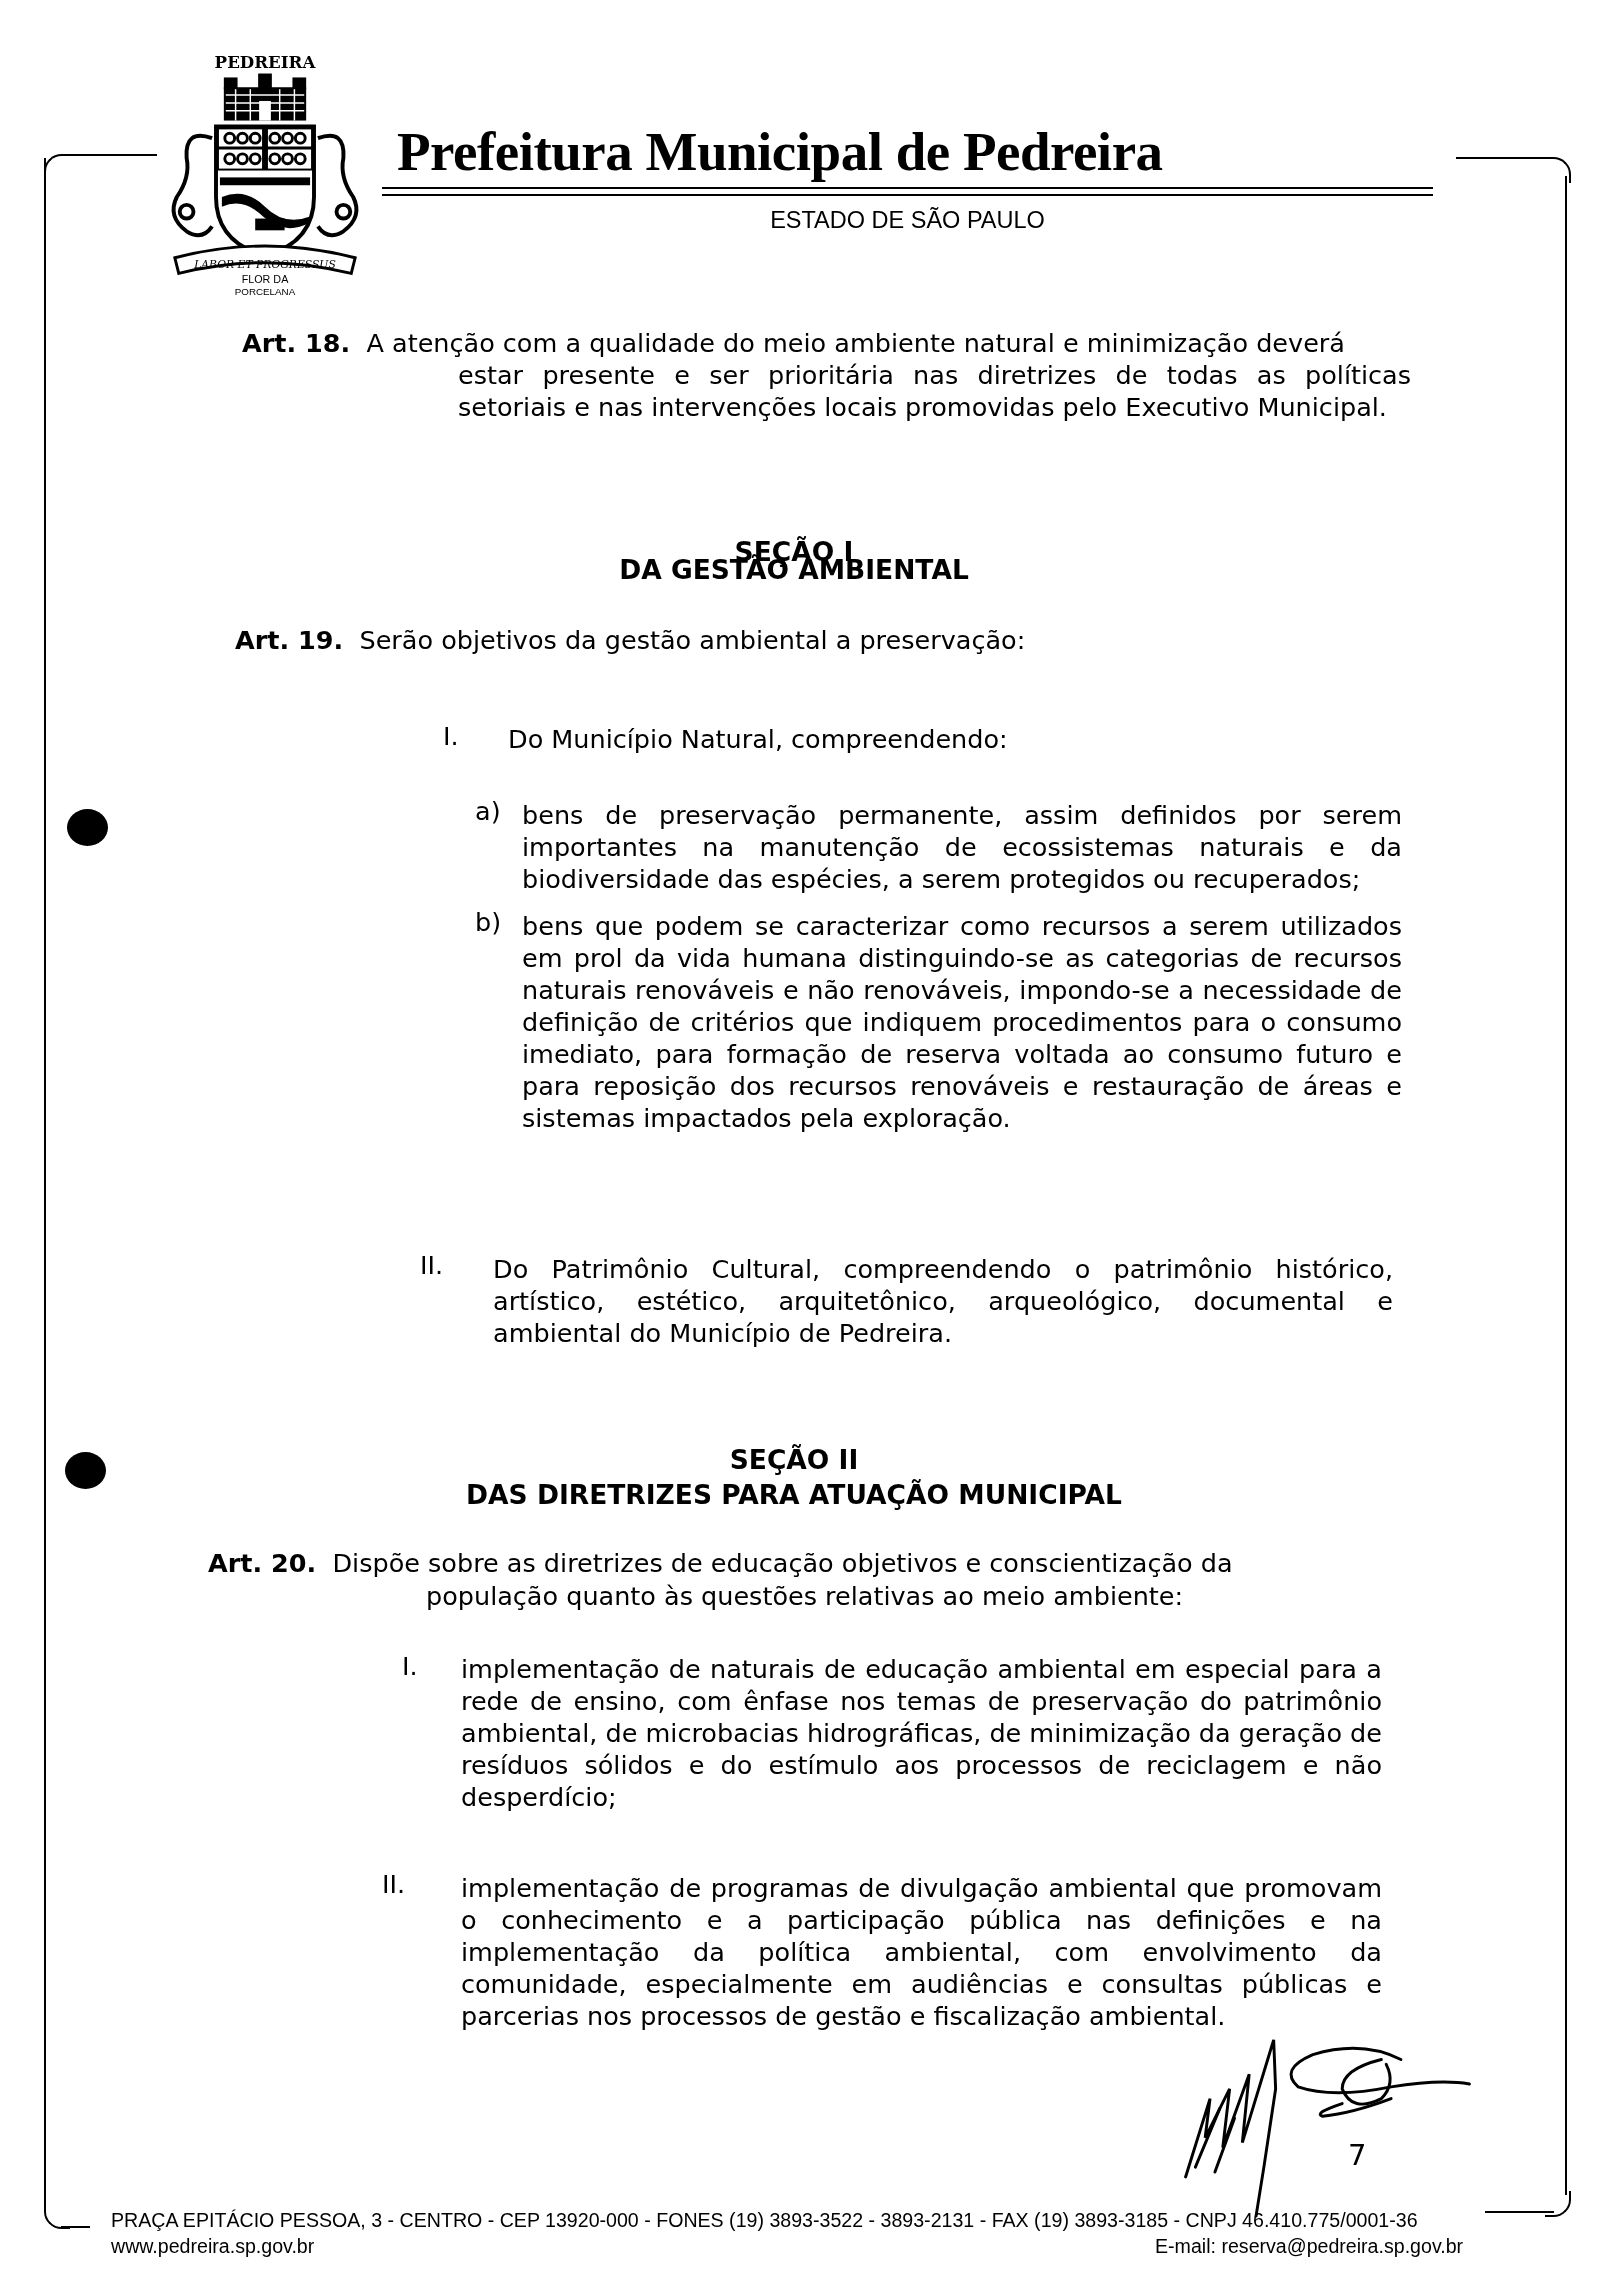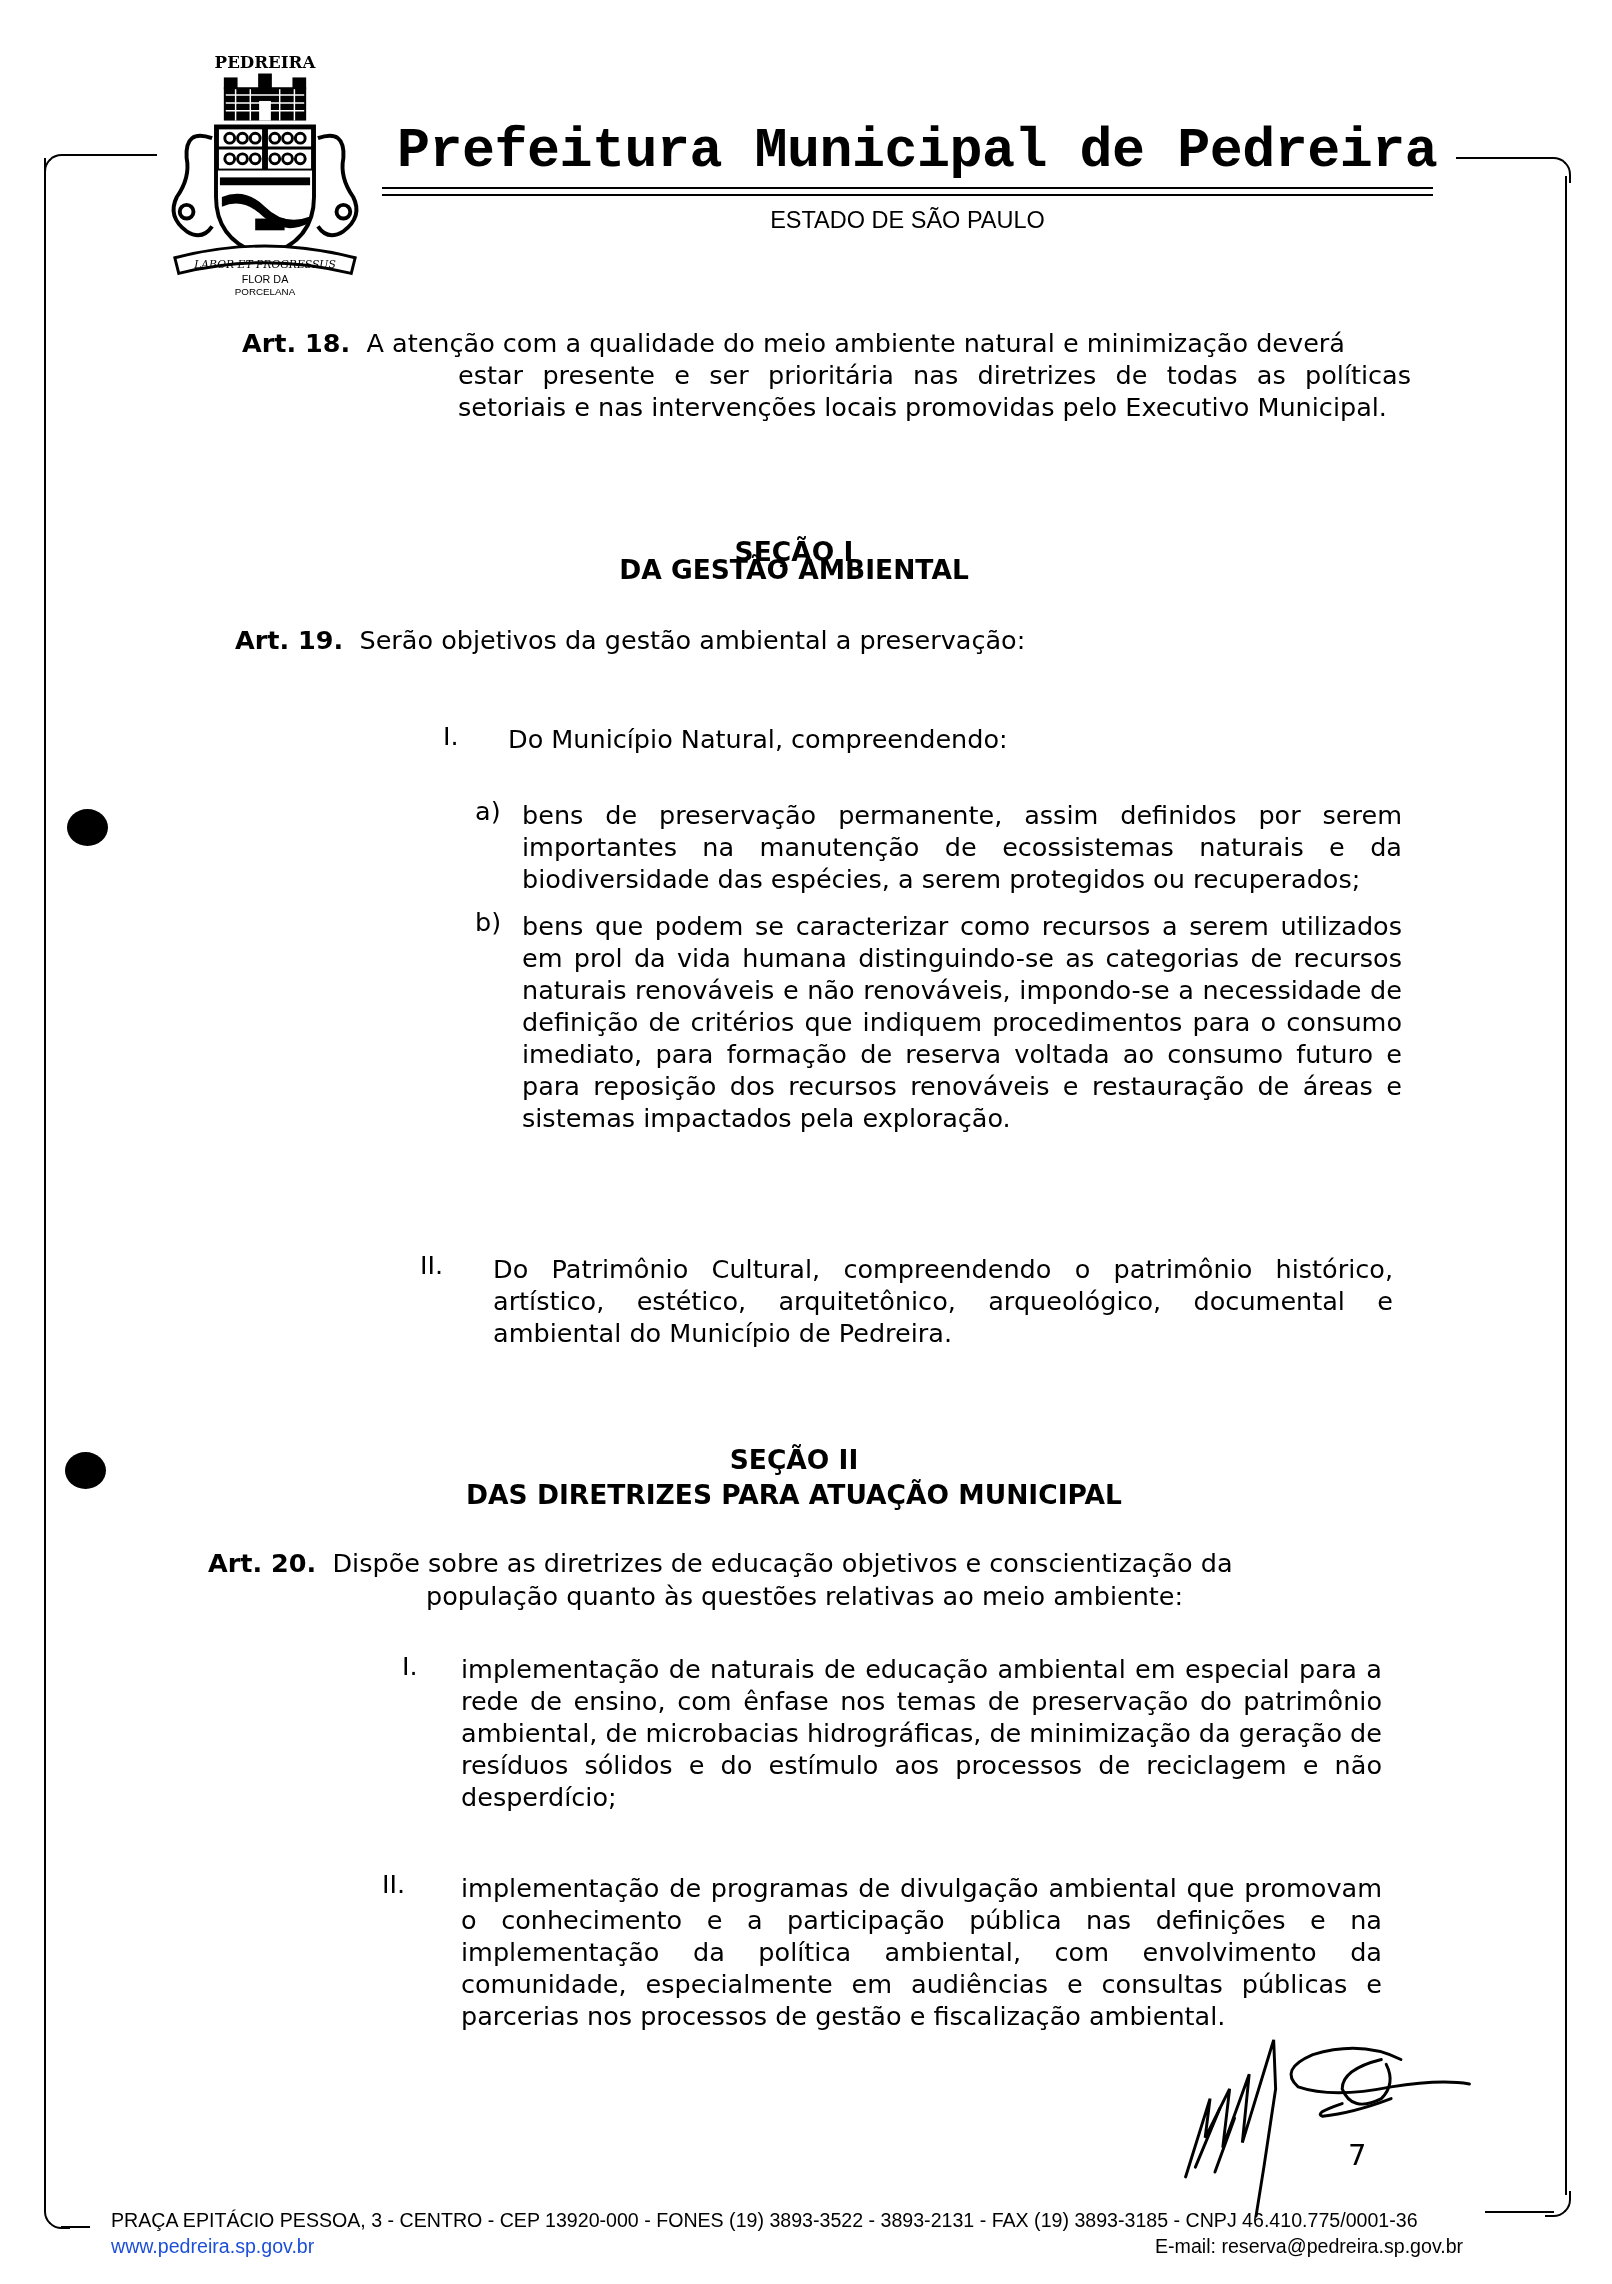--- a/index.html
+++ b/index.html
@@ -19,21 +19,21 @@
     .frame-right { left: 1565px; top: 165px; width: 0; height: 2019px; border-left: 2.9px solid #000; }
     .frame-tr-corner { left: 1545px; top: 146px; width: 23.5px; height: 23.5px; border-right: 2.9px solid #000; border-top: 2.9px solid #000; border-top-right-radius: 17.6px; }
     .frame-top-right { left: 1456px; top: 146px; width: 98px; height: 0; border-top: 2.9px solid #000; }
     .frame-br-corner { left: 1545px; top: 2180px; width: 23.5px; height: 23.5px; border-right: 2.9px solid #000; border-bottom: 2.9px solid #000; border-bottom-right-radius: 17.6px; }
     .frame-bottom-right { left: 1485px; top: 2200px; width: 69px; height: 0; border-top: 2.9px solid #000; }
 
     
     .coat-of-arms { left: 157px; top: 39px; width: 216px; height: 245px; }
     .header-title {
       left: 397px; top: 108px; width: 1049px; text-align: left;
-      font-family: Liberation Mono, monospace; font-weight: bold; font-size: 55px;
+      font-family: Liberation Serif, serif; font-weight: bold; font-size: 55px;
       letter-spacing: -0.5px; line-height: 65px; white-space: nowrap;
     }
     .header-rule1 { left: 382px; top: 176px; width: 1051px; height: 0; border-top: 2.9px solid #000; }
     .header-rule2 { left: 382px; top: 183px; width: 1051px; height: 0; border-top: 2px solid #000; }
     .header-subtitle {
       left: 382px; top: 196px; width: 1051px; text-align: center;
       font-family: "Liberation Sans", sans-serif; font-size: 23.5px;
     }
 
     
@@ -177,15 +177,15 @@
       <path d="M240 30 Q200 10 150 25 Q115 40 135 58 Q170 70 230 58 Q280 50 310 55"></path>
       <path d="M220 30 Q180 40 180 60 Q190 85 220 70 Q235 55 225 35"></path>
       <path d="M180 75 Q150 85 160 88 Q190 85 230 70"></path>
     </g>
   </svg>
 </div>
 
 <div class="abs page-number" style="left:1348px; top:2127px;">7</div>
 
 <div class="abs footer-line" style="left:111px; top:2197px;">PRAÇA EPITÁCIO PESSOA, 3 - CENTRO - CEP 13920-000 - FONES (19) 3893-3522 - 3893-2131 - FAX (19) 3893-3185 - CNPJ 46.410.775/0001-36</div>
-<a class="abs footer-line" style="left:111px; top:2223px; color:#1d4ed8; text-decoration:none;">www.pedreira.sp.gov.br</a>
+<a class="abs footer-line" style="left:111px; top:2223px; color:#000000; text-decoration:none;">www.pedreira.sp.gov.br</a>
 <a class="abs footer-line" style="left:1155px; top:2223px; color:#000; text-decoration:none;">E-mail: reserva@pedreira.sp.gov.br</a>
 
 
 </body></html>

